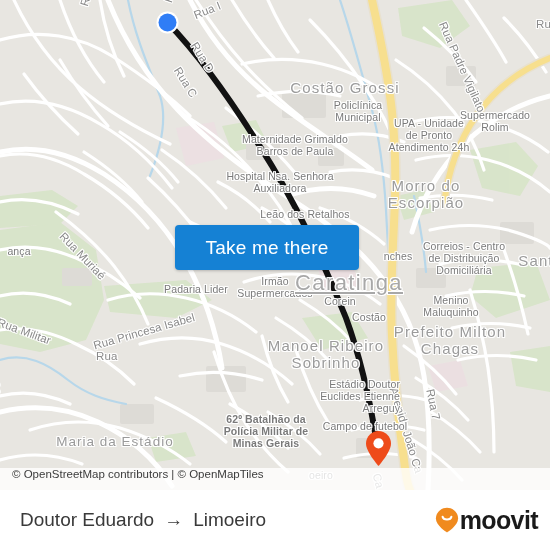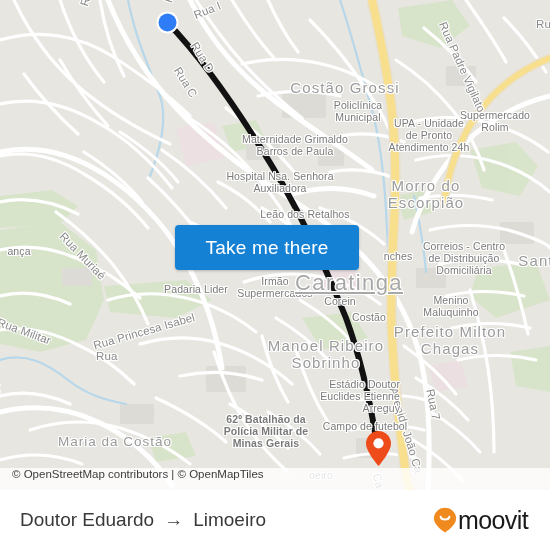--- a/index.html
+++ b/index.html
@@ -106,41 +106,41 @@
     position: absolute;
     left: 0;
     top: 490px;
     width: 550px;
     height: 60px;
     background: #ffffff;
     display: flex;
     align-items: center;
     justify-content: space-between;
     box-sizing: border-box;
-    padding: 0 22px 0 20px;
+    padding: 0 12px 0 20px;
   }
   #trip-summary {
     display: flex;
     align-items: center;
     gap: 10px;
     font-size: 19px;
     color: #3a3a3a;
   }
   #trip-summary .arrow {
     font-size: 19px;
     color: #3a3a3a;
   }
   #moovit-logo {
     display: flex;
     align-items: center;
     gap: 1px;
   }
   #moovit-logo .wordmark {
     font-size: 25px;
-    font-weight: normal;
+    font-weight: bold;
     color: #1a1a1a;
     letter-spacing: -0.6px;
   }
 </style>
 </head>
 <body>
 
 <div id="app">
 
   <div id="map-area">
@@ -342,21 +342,21 @@
         <div class="lbl poi" style="left: 345px; top: 312px; width: 48px;">Costão</div>
         <div class="lbl place" style="left: 260px; top: 338px; width: 132px;">Manoel Ribeiro
 Sobrinho</div>
         <div class="lbl poi" style="left: 304px; top: 379px; width: 96px; text-align: right;">Estádio Doutor
 Euclides Etienne
 Arreguy</div>
         <div class="lbl poi" style="left: 216px; top: 414px; width: 100px; font-weight: bold;">62º Batalhão da
 Polícia Militar de
 Minas Gerais</div>
         <div class="lbl poi" style="left: 315px; top: 421px; width: 100px;">Campo de futebol</div>
-        <div class="lbl suburb" style="left: 56px; top: 434px; width: 118px;">Maria da Costão</div>
+        <div class="lbl suburb" style="left: 56px; top: 434px; width: 118px;">Maria da Estádio</div>
         <div class="lbl street" style="left: 96px; top: 350px;">Rua</div>
         <div class="lbl poi" style="left: 300px; top: 470px; width: 42px;">oeiro</div>
         <div class="lbl street" style="left: 382px; top: 472px; width: 22px; transform: rotate(74deg); transform-origin: left top;">Ca</div>
         <div class="lbl street" style="left: 0px; top: 380px; width: 20px; transform: rotate(72deg); transform-origin: left top;">ão</div>
       </div>
 
     <div id="origin-marker" style="position:absolute;left:156px;top:11px;width:23px;height:23px;z-index:30;">
       <svg width="23" height="23" viewBox="0 0 23 23">
         <circle cx="11.5" cy="11.5" r="11" fill="#ffffff"></circle>
         <circle cx="11.5" cy="11.5" r="9" fill="#2f7df6"></circle>

